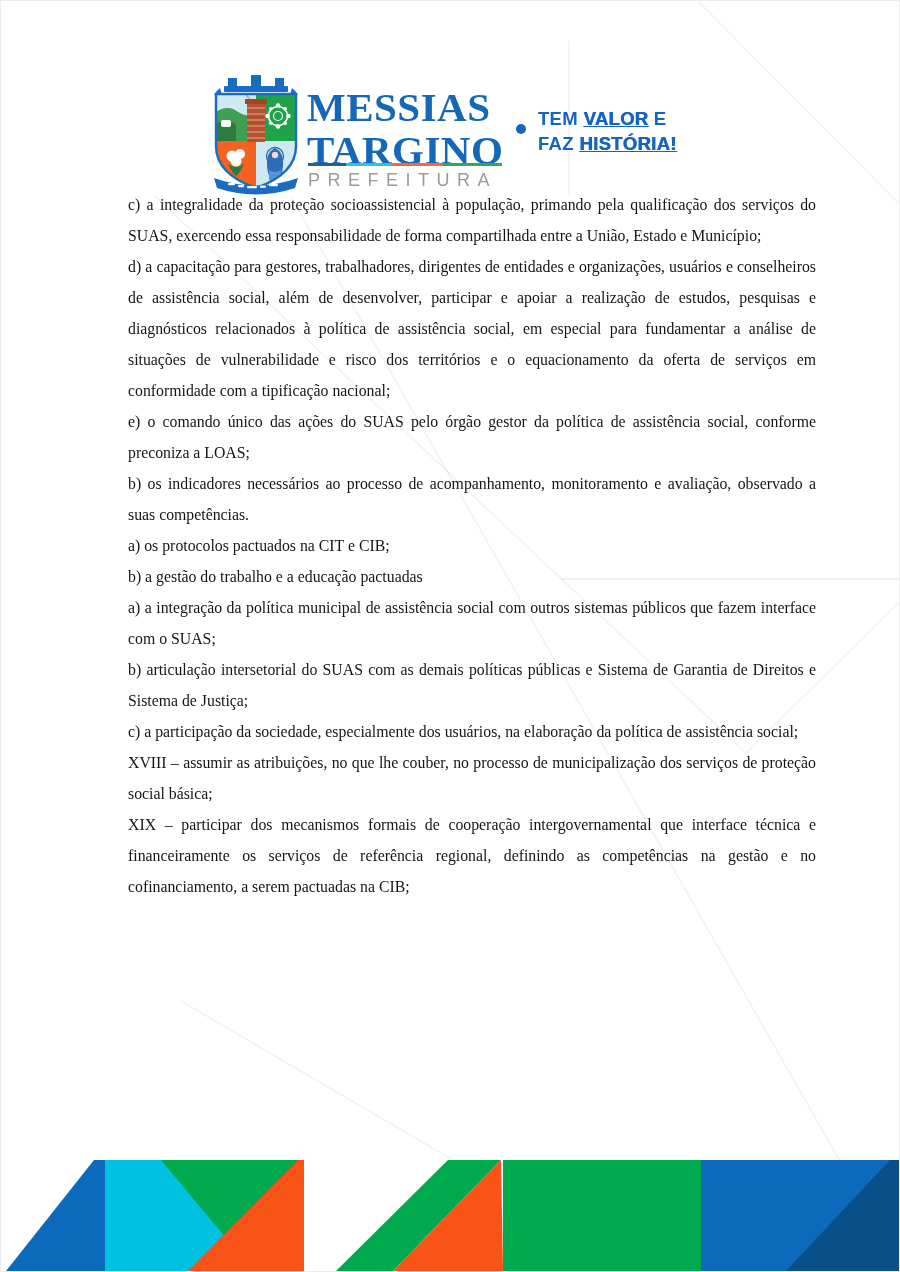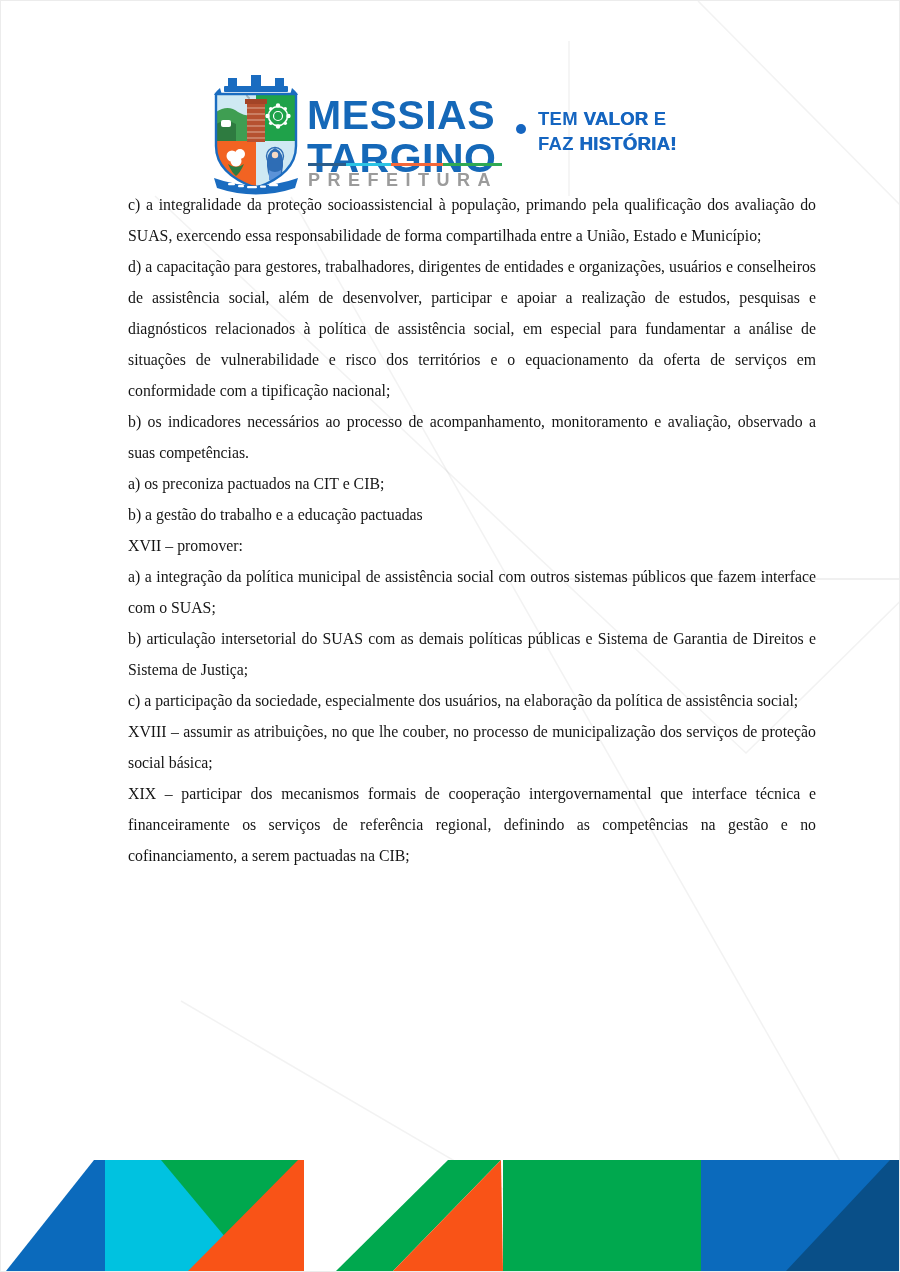--- a/index.html
+++ b/index.html
@@ -7,30 +7,30 @@
     position:relative;
     width:898px;height:1270px;
     margin:0;
     background:#ffffff;
     border:1px solid #ececec;
     overflow:hidden;
     font-family:"Liberation Sans", sans-serif;
   }
   
   .crest{position:absolute;left:205px;top:74px;}
-  .wordmark{position:absolute;left:306px;top:93px;line-height:43px;
-    font-size:41px;font-weight:700;letter-spacing:.5px;color:#1568b8;}
+  .wordmark{position:absolute;left:306px;top:85px;line-height:43px;
+    font-size:41px;font-weight:700;letter-spacing:.5px;color:#1568b8;font-family:Liberation Serif, serif;}
   .brand-underline{position:absolute;left:307px;top:162px;}
   .org-label{position:absolute;left:307px;top:169px;font-size:18px;
-    letter-spacing:7.5px;color:#9b9b9b;font-weight:700;}
+    letter-spacing:7.5px;color:#9b9b9b;font-weight:400;}
   .sep-dot{position:absolute;left:515px;top:123px;width:10px;height:10px;
     border-radius:50%;background:#1565c0;}
   .tagline{position:absolute;left:537px;top:105px;font-size:18.5px;
     line-height:25px;color:#1565c0;font-weight:700;letter-spacing:.3px;}
-  .tagline b{font-weight:700;text-shadow:.6px 0 0 #1565c0;}
+  .tagline b{font-weight:700;text-shadow:.6px 0 0 #1565c0;text-decoration:underline;}
   
   .doc-body{
     position:absolute;left:127px;top:188px;width:688px;
     font-family:"Liberation Serif", serif;
     font-size:15.8px;line-height:31px;color:#151515;
   }
   .doc-body p{margin:0;text-align:justify;}
   
   .watermarks{position:absolute;left:0;top:0;pointer-events:none;}
   .footer-art{position:absolute;left:0;bottom:0;}
@@ -147,26 +147,26 @@
   <div class="org-label">PREFEITURA</div>
 
   <div class="sep-dot"></div>
 
   <div class="tagline">
     <div><span>TEM </span><b>VALOR</b><span> E</span></div>
     <div><span>FAZ </span><b>HISTÓRIA!</b></div>
   </div>
 
   <div class="doc-body">
-      <p>c) a integralidade da proteção socioassistencial à população, primando pela qualificação dos avaliação do SUAS, exercendo essa responsabilidade de forma compartilhada entre a União, Estado e Município;</p>
+      <p>c) a integralidade da proteção socioassistencial à população, primando pela qualificação dos serviços do SUAS, exercendo essa responsabilidade de forma compartilhada entre a União, Estado e Município;</p>
       <p>d) a capacitação para gestores, trabalhadores, dirigentes de entidades e organizações, usuários e conselheiros de assistência social, além de desenvolver, participar e apoiar a realização de estudos, pesquisas e diagnósticos relacionados à política de assistência social, em especial para fundamentar a análise de situações de vulnerabilidade e risco dos territórios e o equacionamento da oferta de serviços em conformidade com a tipificação nacional;</p>
+      <p>e) o comando único das ações do SUAS pelo órgão gestor da política de assistência social, conforme preconiza a LOAS;</p>
       <p>b) os indicadores necessários ao processo de acompanhamento, monitoramento e avaliação, observado a suas competências.</p>
-      <p>a) os preconiza pactuados na CIT e CIB;</p>
+      <p>a) os protocolos pactuados na CIT e CIB;</p>
       <p>b) a gestão do trabalho e a educação pactuadas</p>
-      <p>XVII – promover:</p>
       <p>a) a integração da política municipal de assistência social com outros sistemas públicos que fazem interface com o SUAS;</p>
       <p>b) articulação intersetorial do SUAS com as demais políticas públicas e Sistema de Garantia de Direitos e Sistema de Justiça;</p>
       <p>c) a participação da sociedade, especialmente dos usuários, na elaboração da política de assistência social;</p>
       <p>XVIII – assumir as atribuições, no que lhe couber, no processo de municipalização dos serviços de proteção social básica;</p>
       <p>XIX – participar dos mecanismos formais de cooperação intergovernamental que interface técnica e financeiramente os serviços de referência regional, definindo as competências na gestão e no cofinanciamento, a serem pactuadas na CIB;</p>
     </div>
 
   <svg class="footer-art" width="900" height="111" viewBox="0 0 900 111">
 
     <polygon points="93,0 104,0 104,111 5,111" fill="#0b6abc"></polygon>

